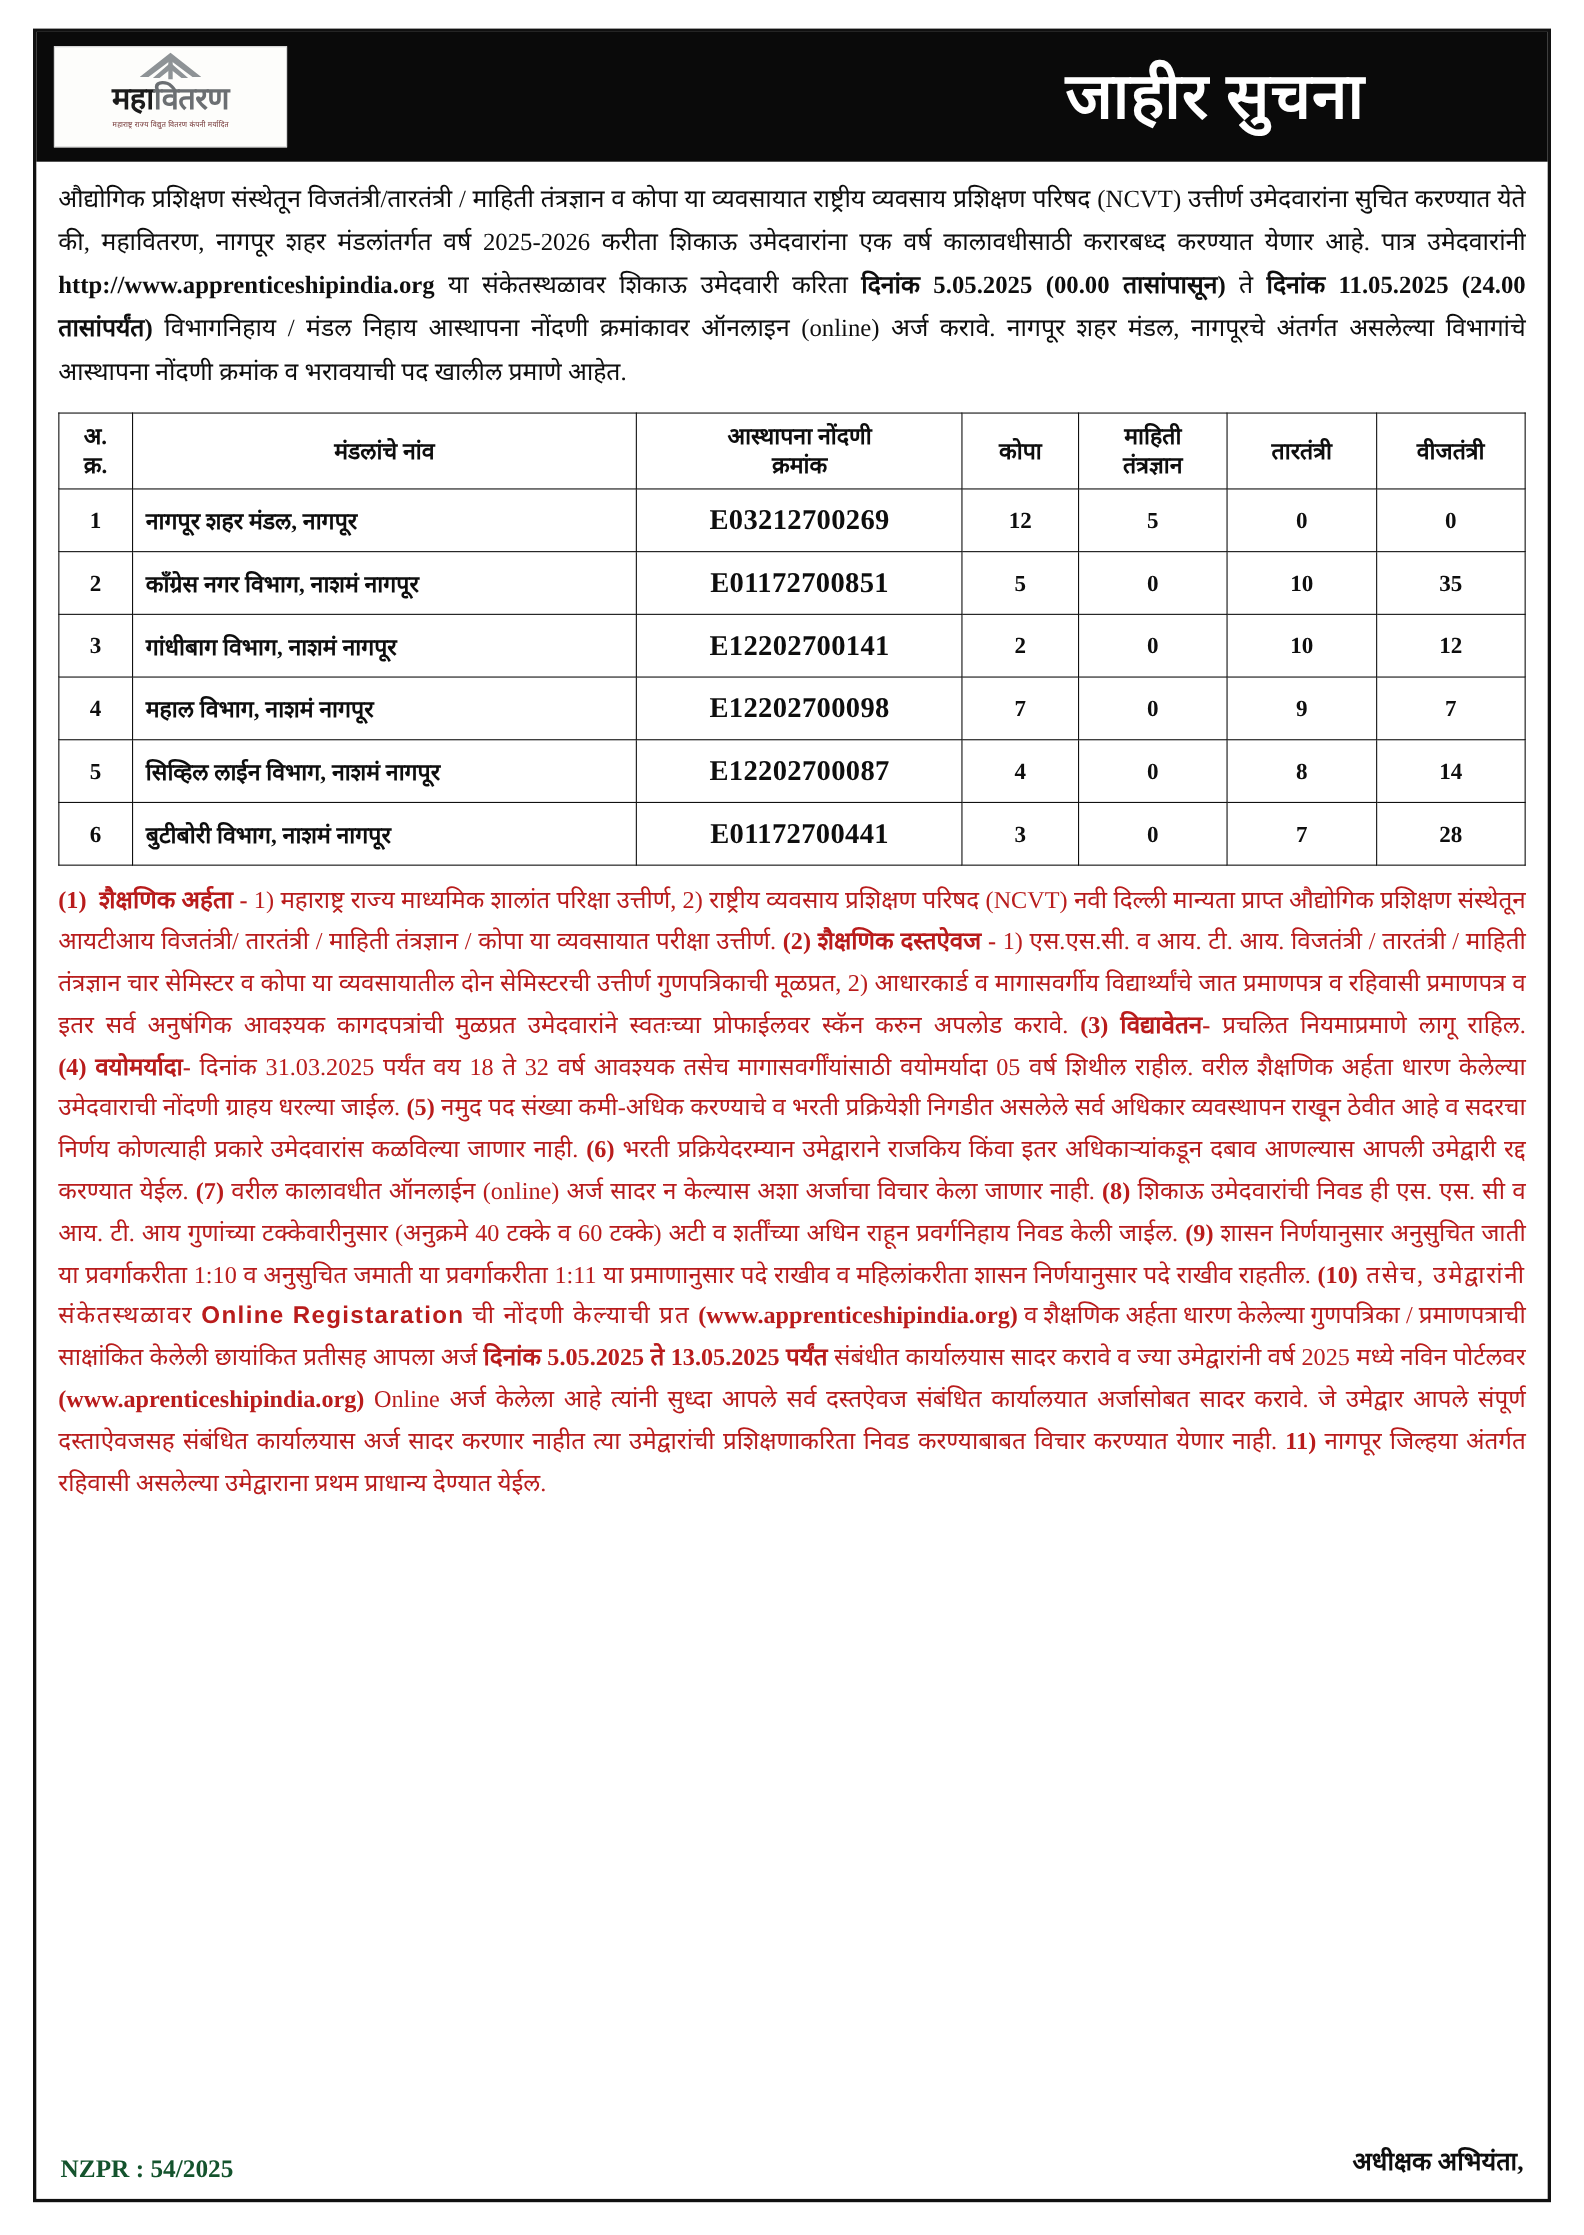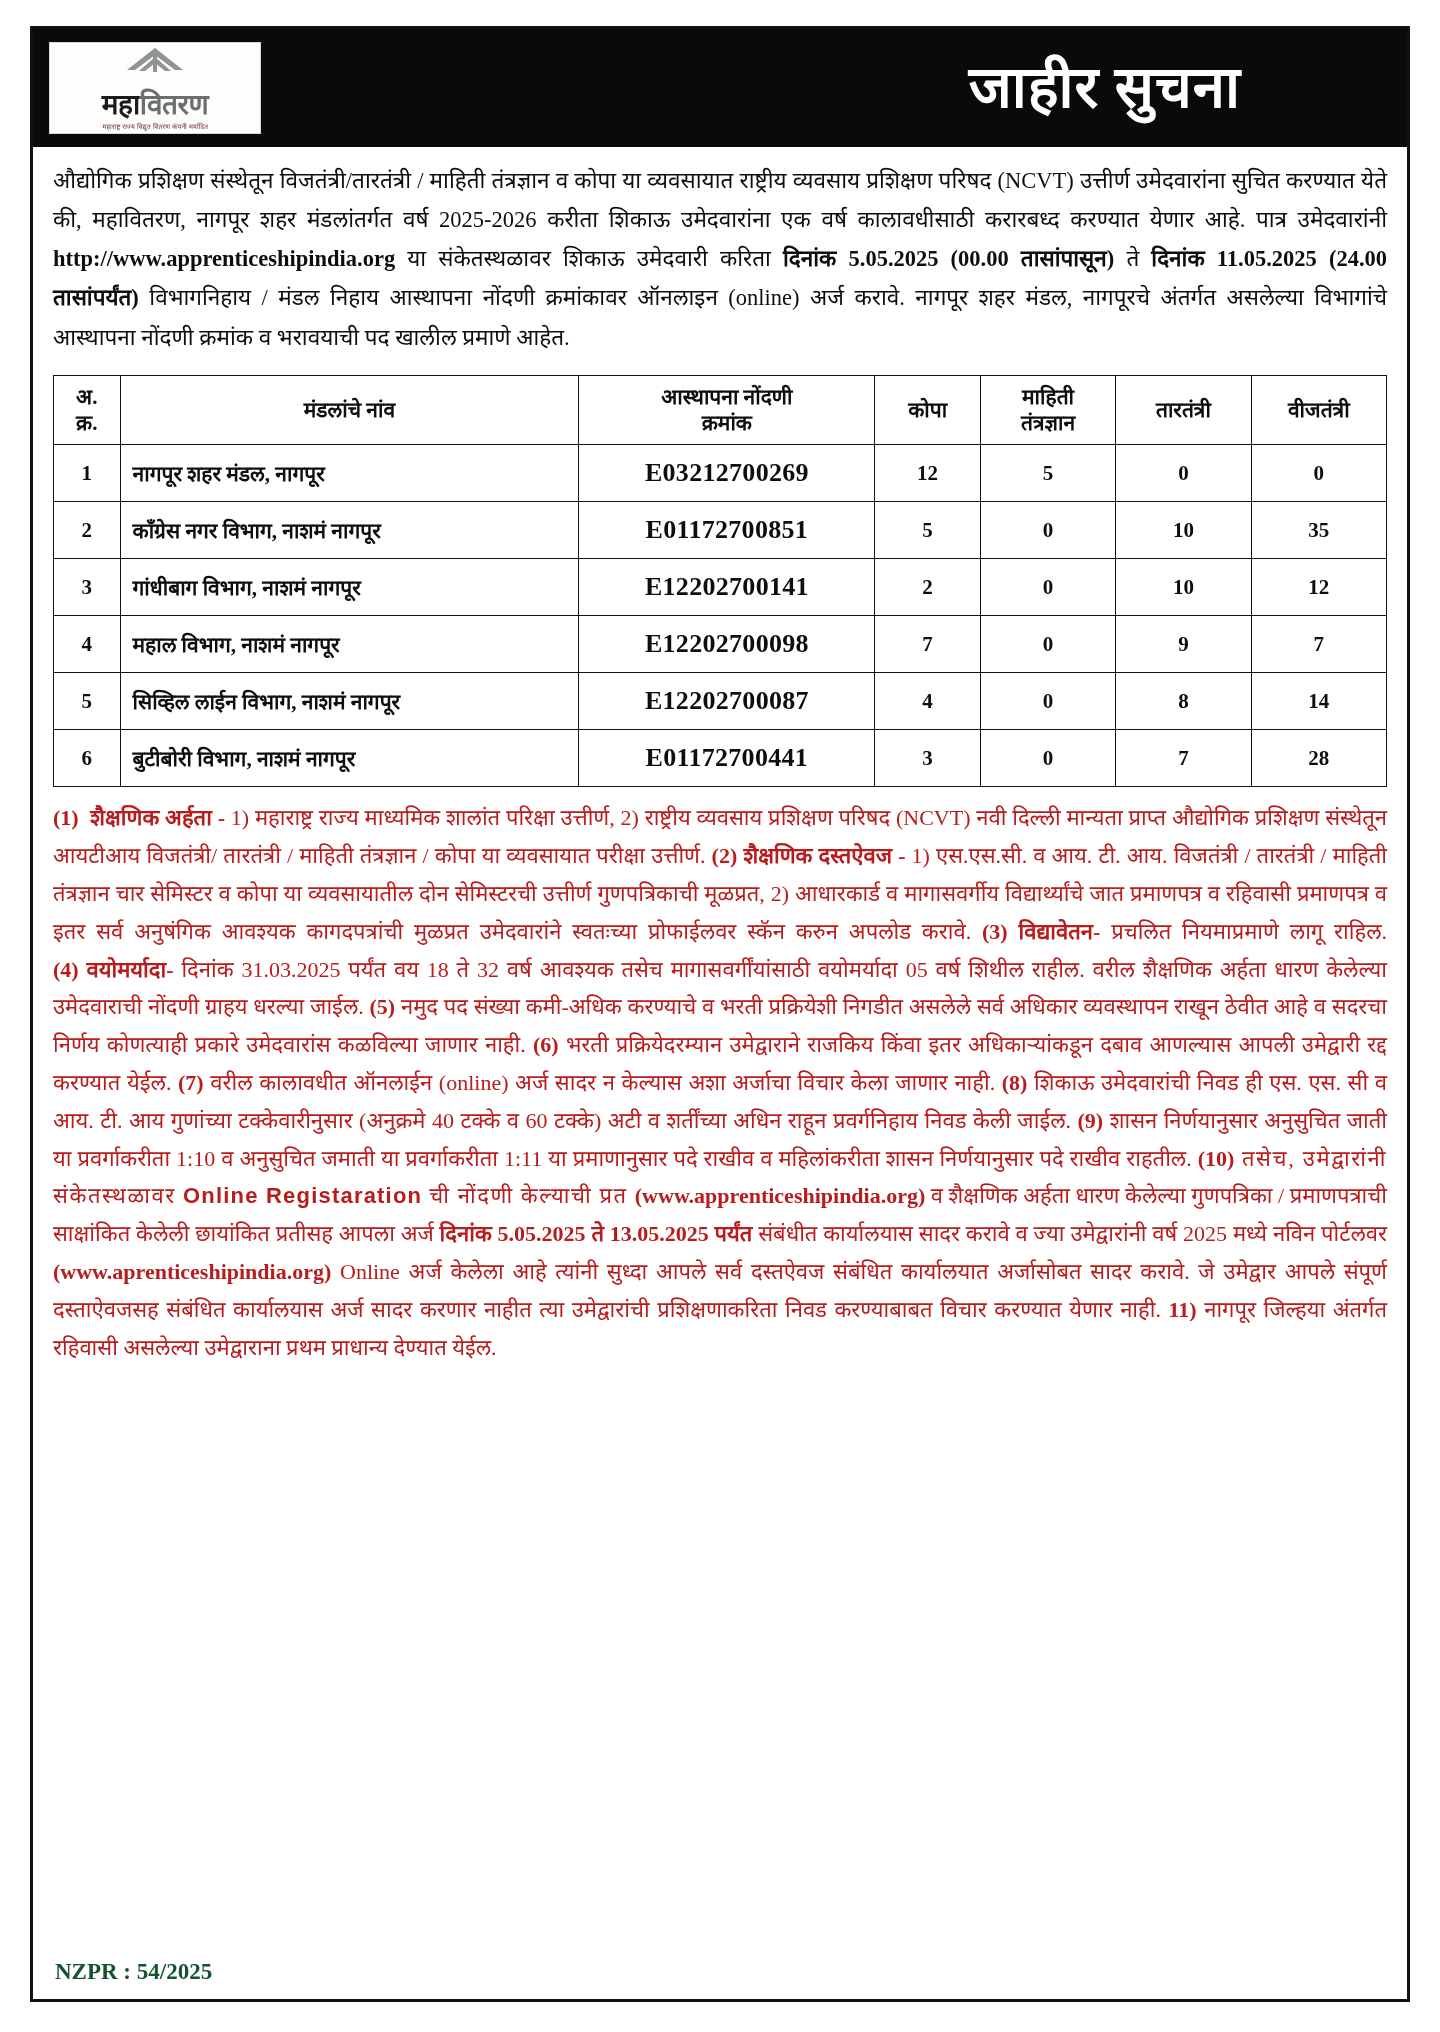--- a/index.html
+++ b/index.html
@@ -59,21 +59,21 @@
   .logo-mark {
     width: 92px;
     height: 30px;
     display: block;
   }
   .logo-word {
     font-family: "Liberation Serif", "DejaVu Serif", serif;
     font-weight: 700;
     font-size: 28px;
     line-height: 1;
-    margin-top: 15px;
+    margin-top: 1px;
     color: #1b1b1b;
     letter-spacing: -0.5px;
     white-space: nowrap;
   }
   .logo-word .teal { color: #6b6f72; }
   .logo-tag {
     font-size: 7px;
     color: #6f2f2f;
     margin-top: 3px;
     letter-spacing: 0.2px;
@@ -309,18 +309,19 @@
         </tbody>
       </table>
 
       <p class="conditions"><b>(1)</b>&nbsp;&nbsp;<b>शैक्षणिक अर्हता -</b><span> 1) महाराष्ट्र राज्य माध्यमिक शालांत परिक्षा उत्तीर्ण, 2) राष्ट्रीय व्यवसाय प्रशिक्षण परिषद (NCVT) नवी दिल्ली मान्यता प्राप्त औद्योगिक प्रशिक्षण संस्थेतून आयटीआय विजतंत्री/ तारतंत्री / माहिती तंत्रज्ञान / कोपा या व्यवसायात परीक्षा उत्तीर्ण. </span><b>(2)</b>&nbsp;<b>शैक्षणिक दस्तऐवज -</b><span> 1) एस.एस.सी. व आय. टी. आय. विजतंत्री / तारतंत्री / माहिती तंत्रज्ञान चार सेमिस्टर व कोपा या व्यवसायातील दोन सेमिस्टरची उत्तीर्ण गुणपत्रिकाची मूळप्रत, 2) आधारकार्ड व मागासवर्गीय विद्यार्थ्यांचे जात प्रमाणपत्र व रहिवासी प्रमाणपत्र व इतर सर्व अनुषंगिक आवश्यक कागदपत्रांची मुळप्रत उमेदवारांने स्वतःच्या प्रोफाईलवर स्कॅन करुन अपलोड करावे. </span><b>(3)</b>&nbsp;<b>विद्यावेतन-</b><span> प्रचलित नियमाप्रमाणे लागू राहिल. </span><b>(4)</b>&nbsp;<b>वयोमर्यादा-</b><span> दिनांक 31.03.2025 पर्यंत वय 18 ते 32 वर्ष आवश्यक तसेच मागासवर्गींयांसाठी वयोमर्यादा 05 वर्ष शिथील राहील. वरील शैक्षणिक अर्हता धारण केलेल्या उमेदवाराची नोंदणी ग्राहय धरल्या जाईल. </span><b>(5)</b><span> नमुद पद संख्या कमी-अधिक करण्याचे व भरती प्रक्रियेशी निगडीत असलेले सर्व अधिकार व्यवस्थापन राखून ठेवीत आहे व सदरचा निर्णय कोणत्याही प्रकारे उमेदवारांस कळविल्या जाणार नाही. </span><b>(6)</b><span> भरती प्रक्रियेदरम्यान उमेद्वाराने राजकिय किंवा इतर अधिकाऱ्यांकडून दबाव आणल्यास आपली उमेद्वारी रद्द करण्यात येईल. </span><b>(7)</b><span> वरील कालावधीत ऑनलाईन (online) अर्ज सादर न केल्यास अशा अर्जाचा विचार केला जाणार नाही. </span><b>(8)</b><span> शिकाऊ उमेदवारांची निवड ही एस. एस. सी व आय. टी. आय गुणांच्या टक्केवारीनुसार (अनुक्रमे 40 टक्के व 60 टक्के) अटी व शर्तींच्या अधिन राहून प्रवर्गनिहाय निवड केली जाईल. </span><b>(9)</b><span> शासन निर्णयानुसार अनुसुचित जाती या प्रवर्गाकरीता 1:10 व अनुसुचित जमाती या प्रवर्गाकरीता 1:11 या प्रमाणानुसार पदे राखीव व महिलांकरीता शासन निर्णयानुसार पदे राखीव राहतील. </span><b>(10)</b><span class="spaced"> तसेच, उमेद्वारांनी संकेतस्थळावर </span><span class="latinbold">Online Registaration</span><span class="spaced"> ची नोंदणी केल्याची प्रत </span><b>(www.apprenticeshipindia.org)</b><span> व शैक्षणिक अर्हता धारण केलेल्या गुणपत्रिका / प्रमाणपत्राची साक्षांकित केलेली छायांकित प्रतीसह आपला अर्ज </span><b>दिनांक 5.05.2025 ते 13.05.2025 पर्यंत</b><span> संबंधीत कार्यालयास सादर करावे व ज्या उमेद्वारांनी वर्ष 2025 मध्ये नविन पोर्टलवर </span><b>(www.aprenticeshipindia.org)</b><span> Online अर्ज केलेला आहे त्यांनी सुध्दा आपले सर्व दस्तऐवज संबंधित कार्यालयात अर्जासोबत सादर करावे. जे उमेद्वार आपले संपूर्ण दस्ताऐवजसह संबंधित कार्यालयास अर्ज सादर करणार नाहीत त्या उमेद्वारांची प्रशिक्षणाकरिता निवड करण्याबाबत विचार करण्यात येणार नाही. </span><b>11)</b><span> नागपूर जिल्हया अंतर्गत रहिवासी असलेल्या उमेद्वाराना प्रथम प्राधान्य देण्यात येईल.</span></p>
 
       <div class="footer">
         <div>
           <div class="footer-left">NZPR : 54/2025</div>
         </div>
         <div class="footer-right">
+          <div>अधीक्षक अभियंता,</div>
         </div>
       </div>
 
     </div>
   </div>
 </div>
 
 </body></html>

